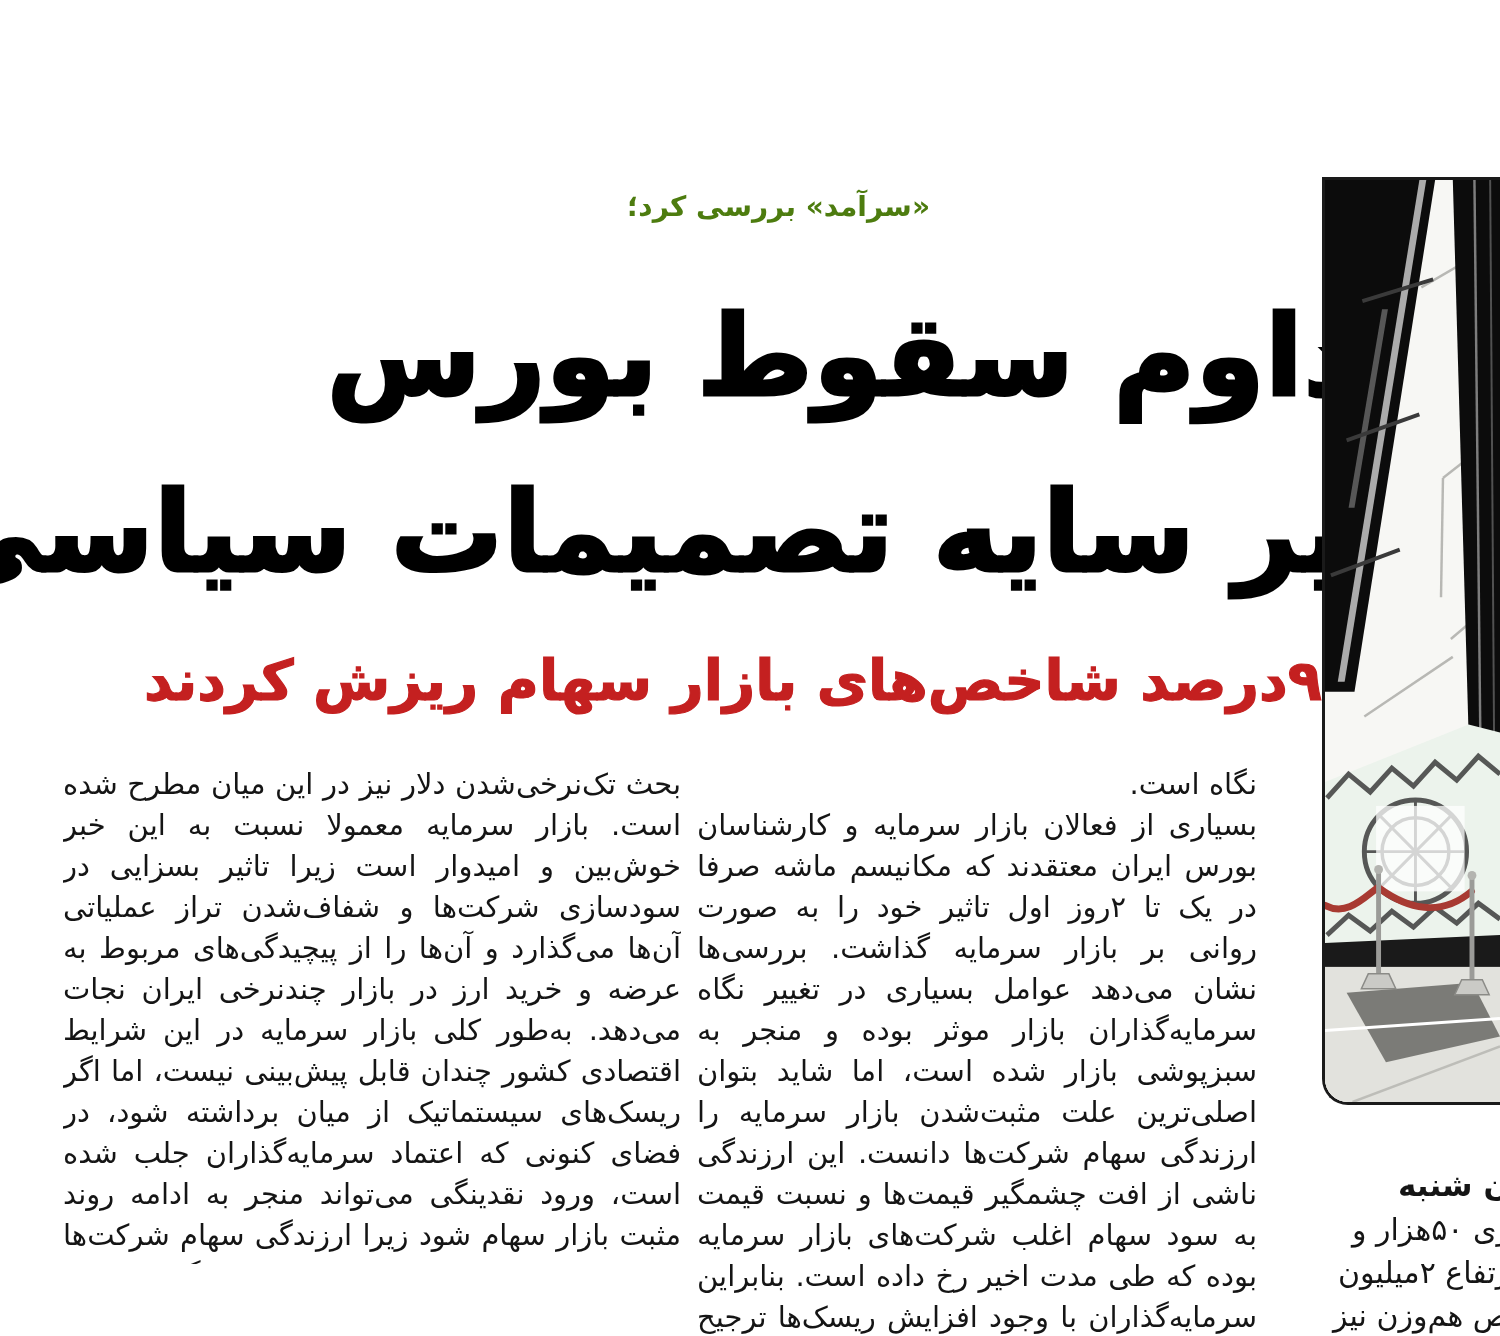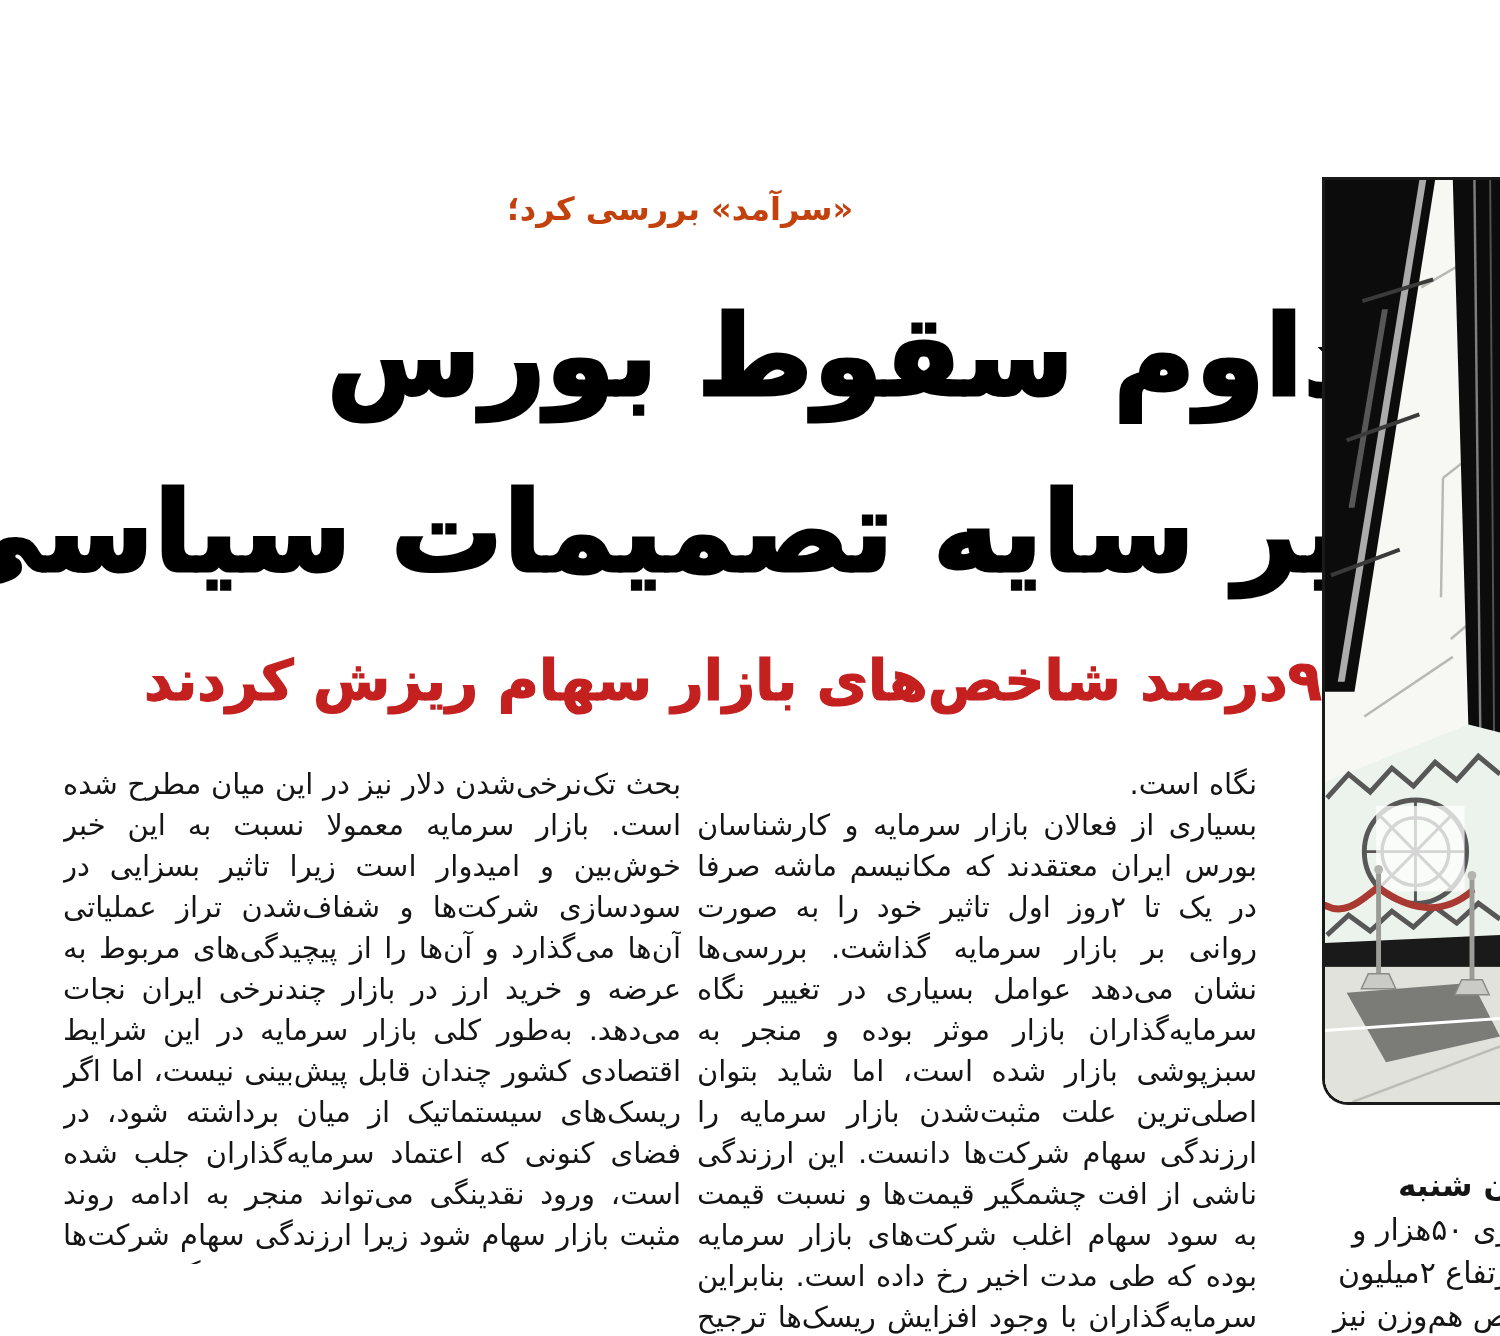--- a/index.html
+++ b/index.html
@@ -1,22 +1,22 @@
 <!DOCTYPE html>
 <html lang="fa"><head>
 <meta charset="utf-8">
 <style>
   html,body{margin:0;padding:0;background:#ffffff;}
   .page{
     position:relative;width:1500px;height:1336px;background:#ffffff;
     overflow:hidden;font-family:"DejaVu Sans",sans-serif;color:#151515;
   }
   .kicker{
-    position:absolute;top:190px;left:430px;width:500px;text-align:center;
-    font-size:32px;font-weight:bold;color:#c2410c;direction:rtl;white-space:nowrap;
+    position:absolute;top:190px;left:430px;width:500px;
+    font-size:28px;font-weight:bold;color:#4d7c0f;direction:rtl;white-space:nowrap;
   }
   .headline{
     position:absolute;top:268px;left:90px;width:1320px;text-align:right;direction:rtl;
     font-weight:800;color:#000;
   }
   .headline .hl-line{
     display:block;font-size:112px;line-height:176px;white-space:nowrap;
     -webkit-text-stroke:3px #000;
   }
   .subhead{

